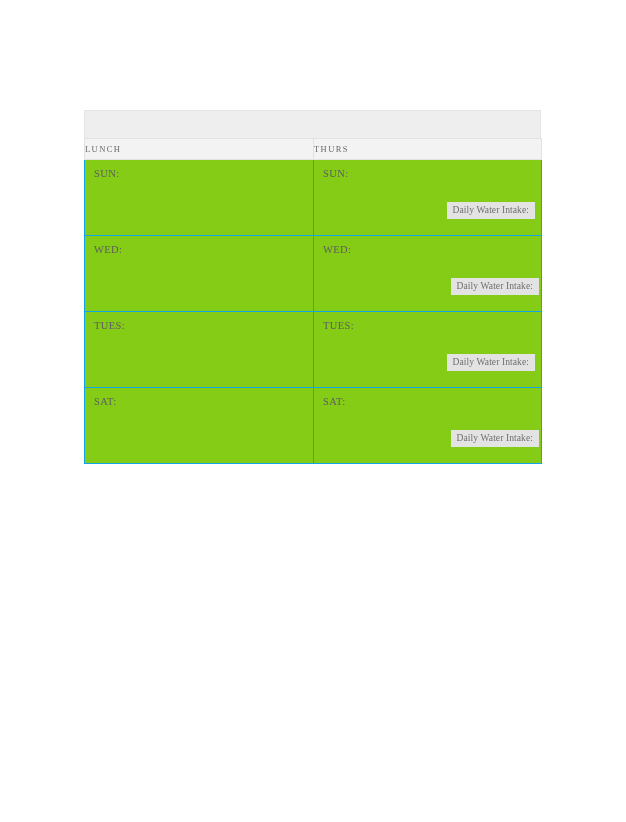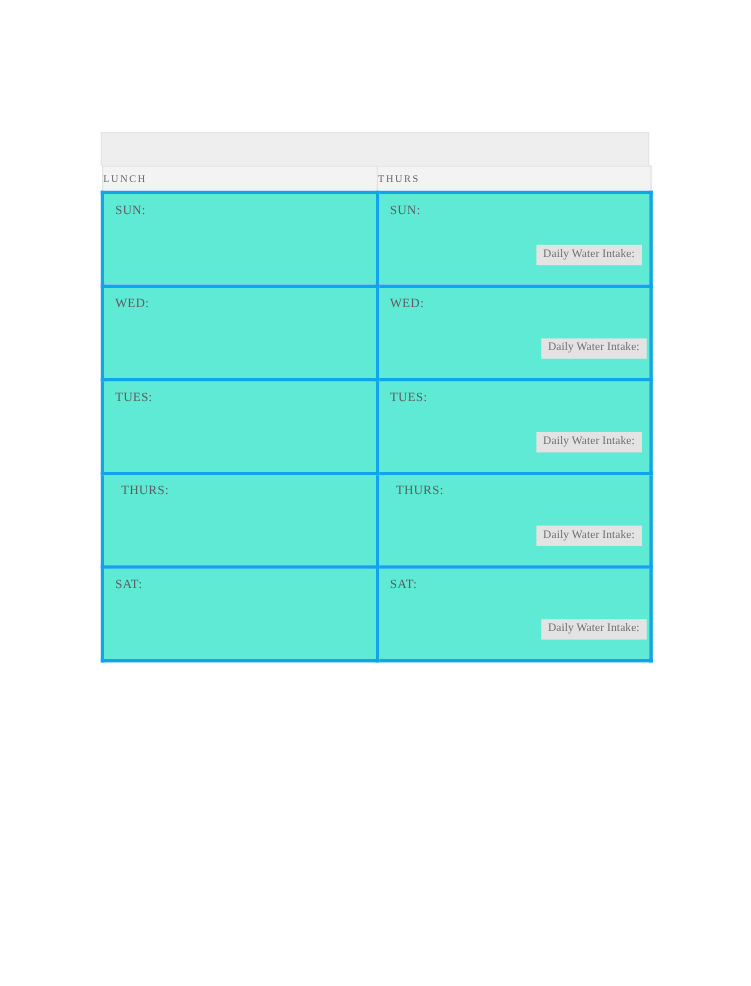--- a/index.html
+++ b/index.html
@@ -58,26 +58,26 @@
     font-weight: normal;
     font-size: 8.5px;
     letter-spacing: 1.4px;
     color: #6a6a6c;
     text-align: left;
     vertical-align: middle;
     padding: 0;
   }
 
   td.cell {
-    border: 3px solid #0ea5e9;
+    border: 1px solid #0ea5e9;
     height: 75px;
     vertical-align: top;
     padding: 0;
     position: relative;
-    background: #5eead4;
+    background: #84cc16;
   }
 
   .day-label {
     position: absolute;
     left: 9px;
     top: 8px;
     font-size: 10.5px;
     letter-spacing: 0.4px;
     color: #5d5d5f;
     font-family: "Liberation Serif", serif;
@@ -151,29 +151,20 @@
         <tr>
           <td class="cell">
             <span class="day-label">TUES:</span>
           </td>
           <td class="cell">
             <span class="day-label">TUES:</span>
             <span class="water">Daily Water Intake:</span>
           </td>
         </tr>
 
-        <tr>
-          <td class="cell indent">
-            <span class="day-label">THURS:</span>
-          </td>
-          <td class="cell indent">
-            <span class="day-label">THURS:</span>
-            <span class="water">Daily Water Intake:</span>
-          </td>
-        </tr>
 
 
         <tr>
           <td class="cell">
             <span class="day-label">SAT:</span>
           </td>
           <td class="cell">
             <span class="day-label">SAT:</span>
             <span class="water shift">Daily Water Intake:</span>
           </td>

